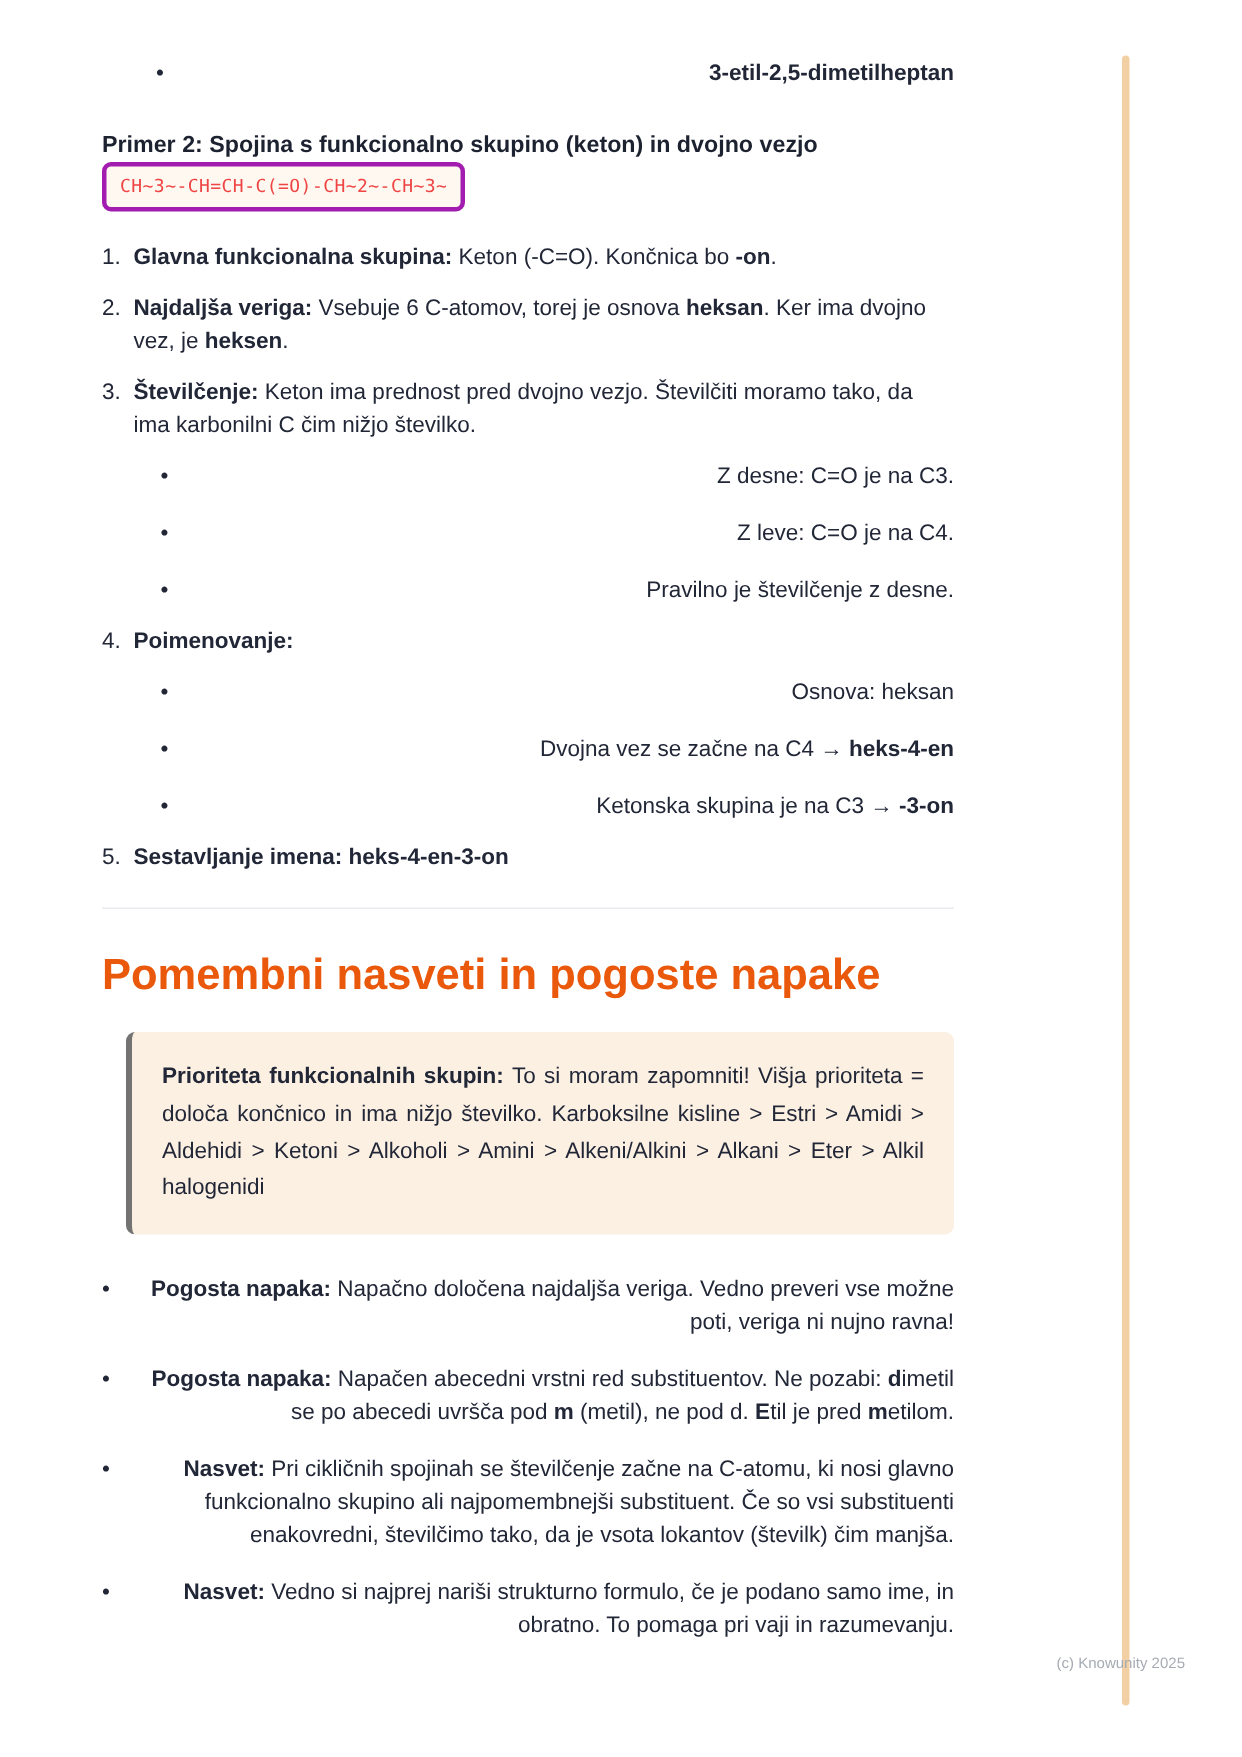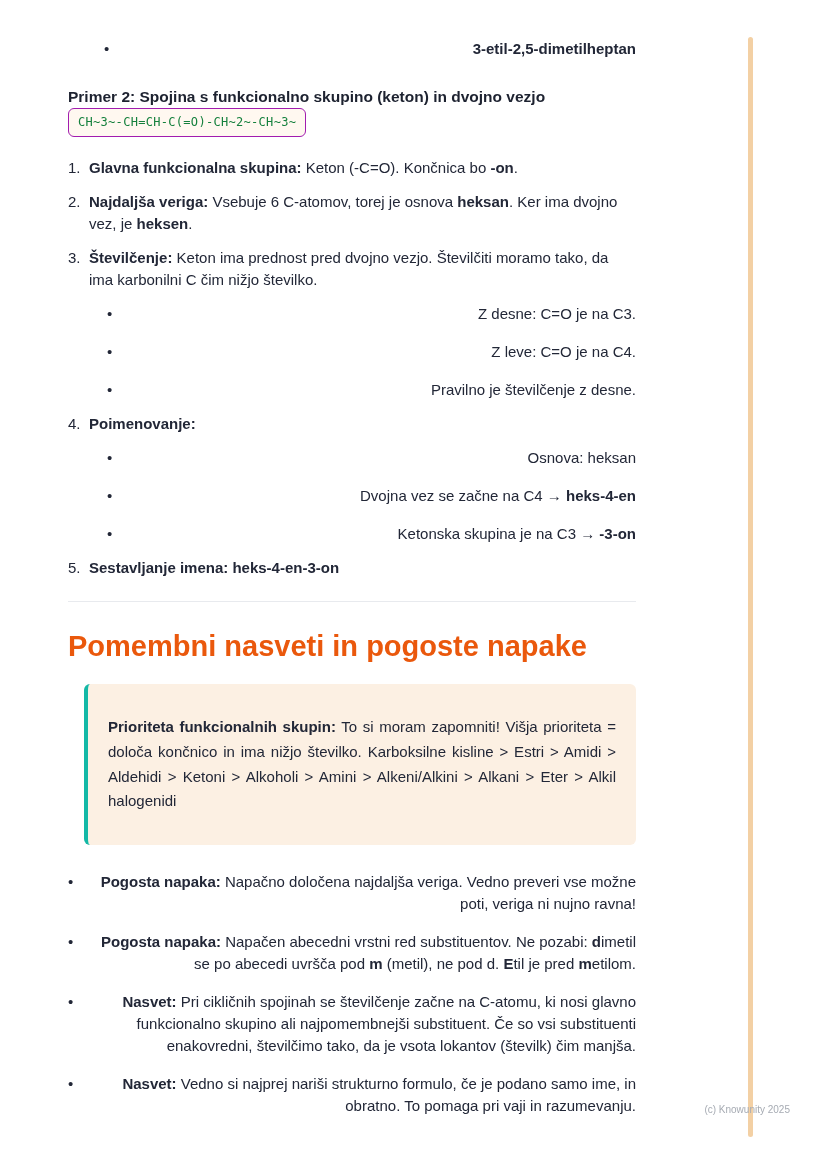--- a/index.html
+++ b/index.html
@@ -51,23 +51,23 @@
     line-height:22px;
     color:#1d2230;
   }
 
   .code-chip-wrap { margin-bottom:20px; }
   .code-chip {
     display:inline-block;
     font-family:"DejaVu Sans Mono", monospace;
     font-size:12px;
     line-height:15px;
-    color:#15803d;
+    color:#ef4444;
     background:#fff8f0;
-    border:1px solid #a21caf;
+    border:3px solid #a21caf;
     border-radius:6px;
     padding:6px 9px;
     letter-spacing:0.3px;
     text-align:center;
   }
 
   
   .ol { display:flex; flex-direction:column; gap:12px; margin-bottom:22px; }
   .ol-item { display:flex; align-items:flex-start; }
   .ol-num {
@@ -94,23 +94,23 @@
   .section-heading {
     font-size:29px;
     line-height:28px;
     font-weight:700;
     color:#ea580c;
     margin-bottom:24px;
   }
 
   .callout {
     background:#fcf0e3;
-    border-left:4px solid #14b8a6;
+    border-left:4px solid #737373;
     border-radius:6px;
-    padding:31px 20px;
+    padding:18px 20px;
     margin:0 0 26px 16px;
   }
   .callout p {
     font-size:15px;
     line-height:24.75px;
     text-align:justify;
   }
 
   .tips { display:flex; flex-direction:column; gap:16px; }
 

